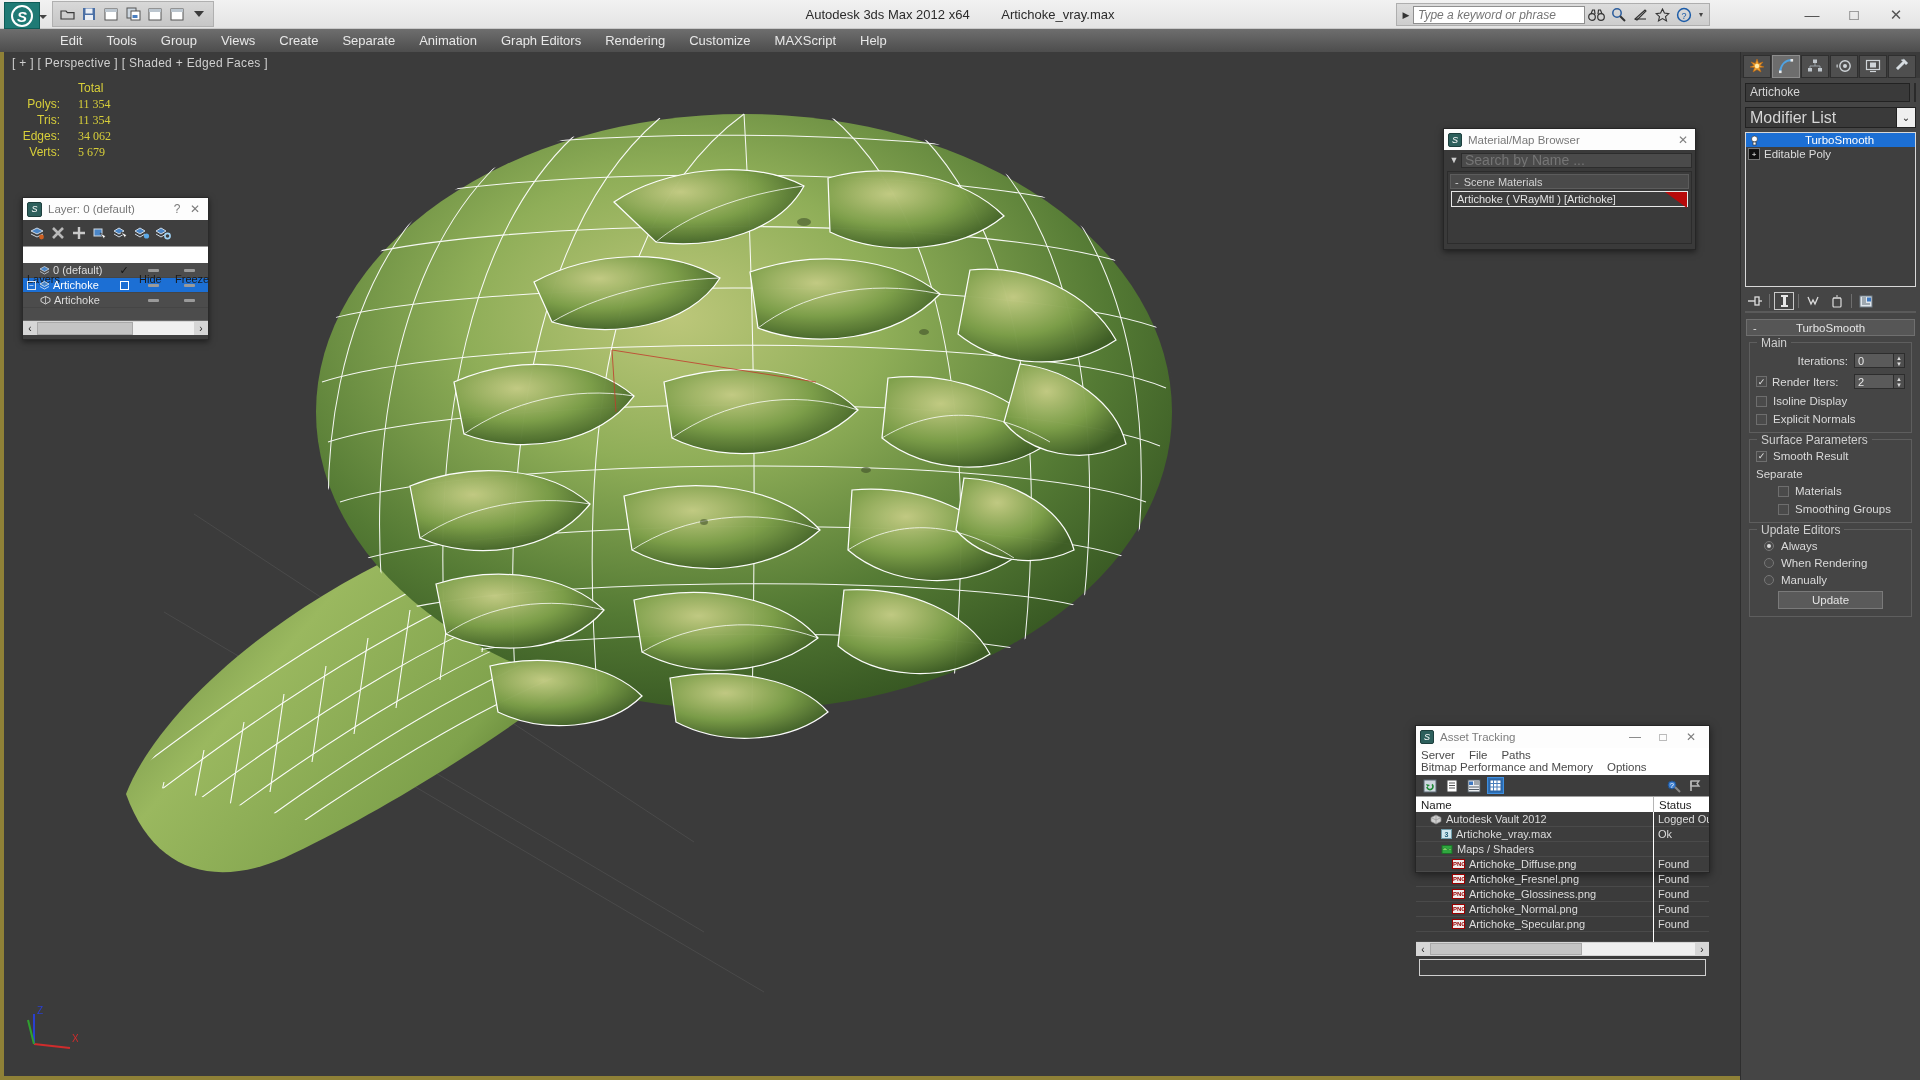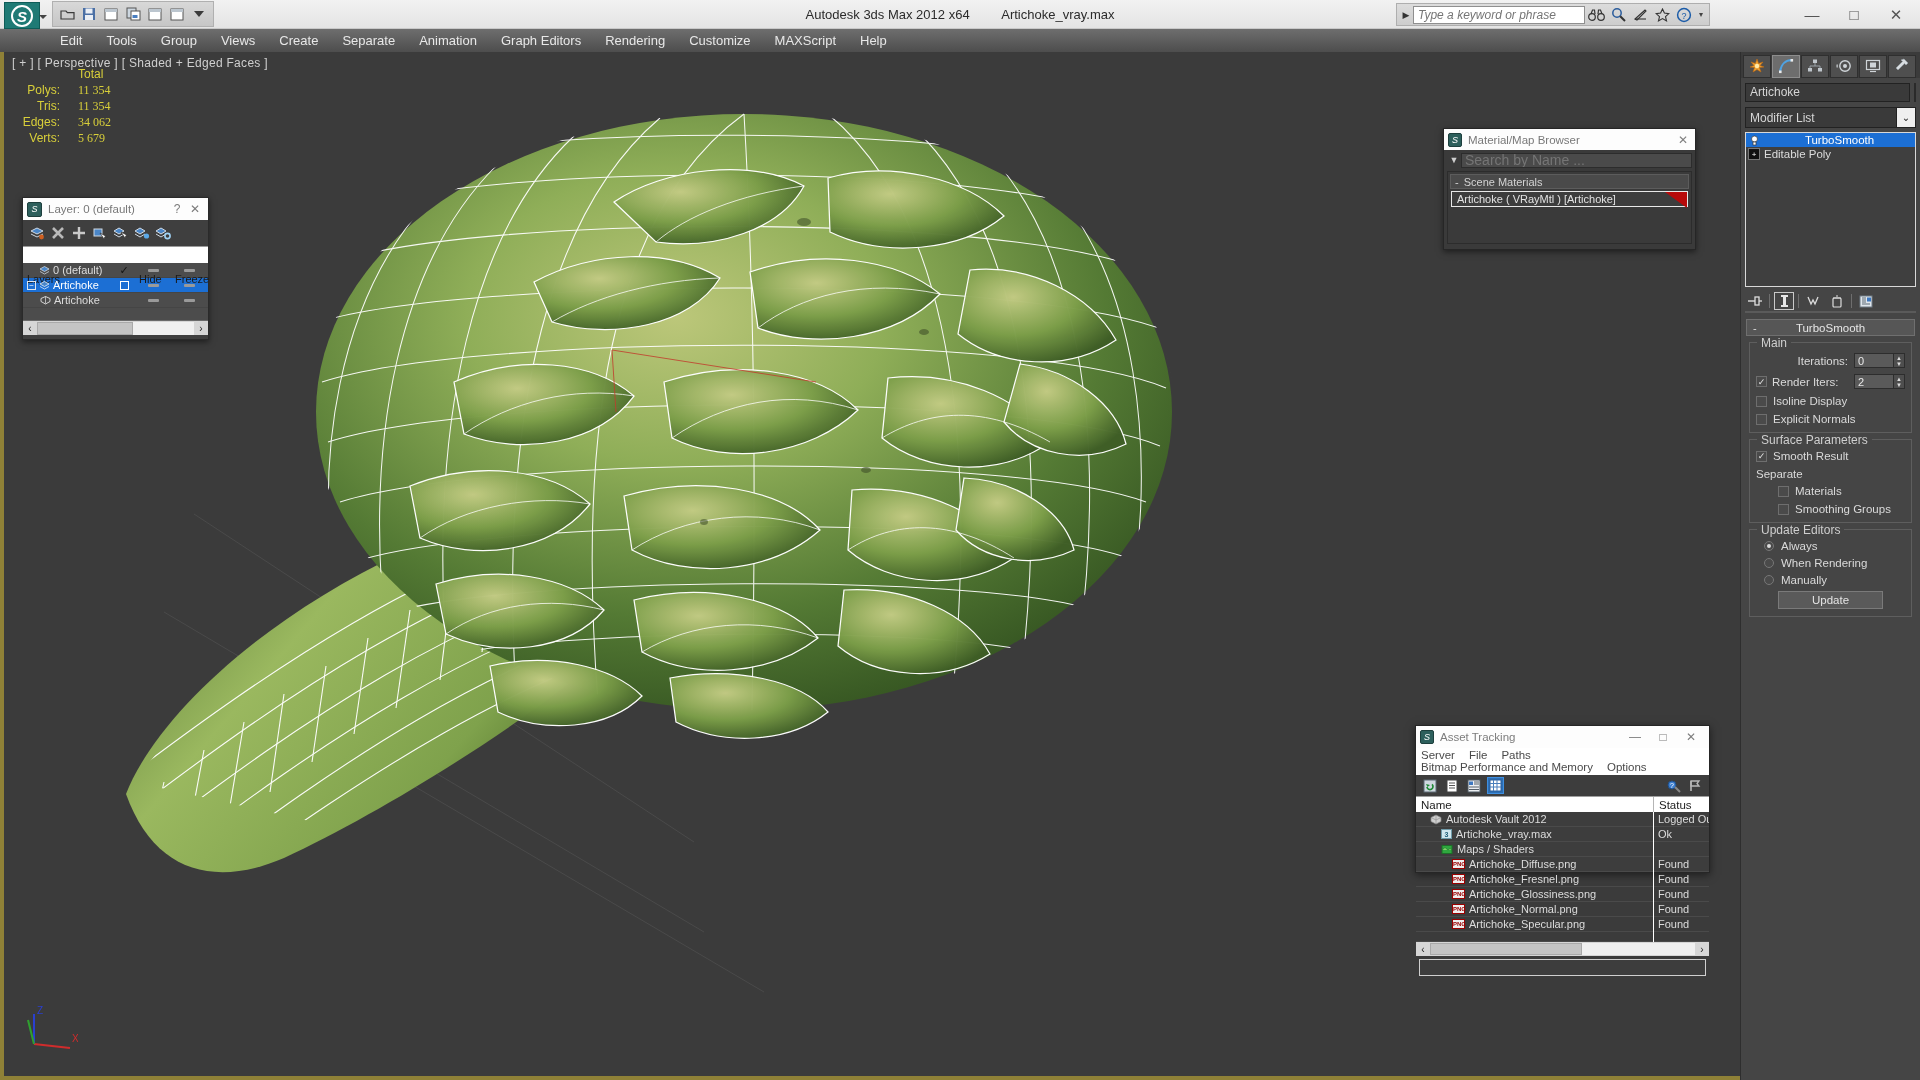--- a/index.html
+++ b/index.html
@@ -34,21 +34,21 @@
   
   #menubar{position:absolute;left:0;top:29px;width:1920px;height:23px;
     background:linear-gradient(#6e6e6e,#4d4d4d);display:flex;align-items:center;padding-left:48px;}
   #menubar .mi{font-size:13px;color:#e8e8e8;padding:0 12px;line-height:23px;white-space:nowrap;}
 
   
   #viewport{position:absolute;left:0;top:52px;width:1740px;height:1028px;
     background:#3b3b3b;border-left:4px solid #8f8137;border-bottom:4px solid #8f8137;overflow:hidden;}
   #vplabel{position:absolute;left:8px;top:4px;font-size:12px;color:#cfcfcf;letter-spacing:.3px;}
 
-  #stats{position:absolute;left:10px;top:14px;font-size:12px;color:#d8cf3a;line-height:16px;}
+  #stats{position:absolute;left:10px;top:28px;font-size:12px;color:#d8cf3a;line-height:16px;}
   #stats table{border-collapse:collapse;}
   #stats td{padding:0 6px 0 0;font-size:12px;color:#d8cf3a;}
   #stats td.lbl{text-align:right;width:52px;}
   #stats td.val{text-align:left;padding-left:12px;width:62px;font-family:Liberation Serif, serif;}
   #stats .hdr{padding-left:12px;}
 
   
   #art{position:absolute;left:100px;top:30px;width:1180px;height:830px;}
   #grid{position:absolute;left:0;top:0;width:1740px;height:1028px;}
 
@@ -108,21 +108,21 @@
     border-left:1px solid #2e2e2e;}
   #cptabs{height:26px;background:#3b3b3b;display:flex;align-items:center;gap:1px;padding:2px 2px 0 2px;}
   .cptab{width:28px;height:23px;background:#4f4f4f;border:1px solid #2f2f2f;display:flex;
     align-items:center;justify-content:center;}
   .cptab.on{background:#6d6d6d;border-color:#8d8d8d;}
   #cpname{height:22px;margin:3px 4px 0 4px;display:flex;align-items:center;gap:4px;}
   #cpname input{flex:1;height:19px;background:#3a3a3a;border:1px solid #222;color:#d6d6d6;
     font-size:12px;padding:0 4px;font-family:"Liberation Sans",sans-serif;}
   #cpname .swatch{width:20px;height:19px;background:#5b9bd5;border:1px solid #2a2a2a;}
   #cplist{height:21px;margin:4px 4px 0 4px;display:flex;background:#3a3a3a;border:1px solid #222;}
-  #cplist .lab{flex:1;font-size:12px;color:#d6d6d6;display:flex;align-items:center;padding-left:4px;}
+  #cplist .lab{flex:1;font-size:16px;color:#d6d6d6;display:flex;align-items:center;padding-left:4px;}
   #cplist .dd{width:19px;background:#efefef;border-left:1px solid #222;display:flex;
     align-items:center;justify-content:center;font-size:10px;color:#222;}
   #stack{margin:4px;height:155px;background:#3f3f3f;border:1px solid #d8d8d8;overflow:hidden;}
   .srow{height:14px;display:flex;align-items:center;font-size:11.5px;color:#dcdcdc;padding-left:2px;gap:4px;}
   .srow.on{background:#1c6fd4;color:#fff;}
   .sicon2{width:12px;height:12px;display:flex;align-items:center;justify-content:center;font-size:9px;}
   #stacktools{height:22px;margin:2px 4px;display:flex;align-items:center;gap:4px;
     border-bottom:2px solid #5a5a5a;}
   .stool{width:20px;height:18px;display:flex;align-items:center;justify-content:center;color:#ddd;font-size:11px;}
   .stool.boxed{border:1px solid #c9c9c9;}

